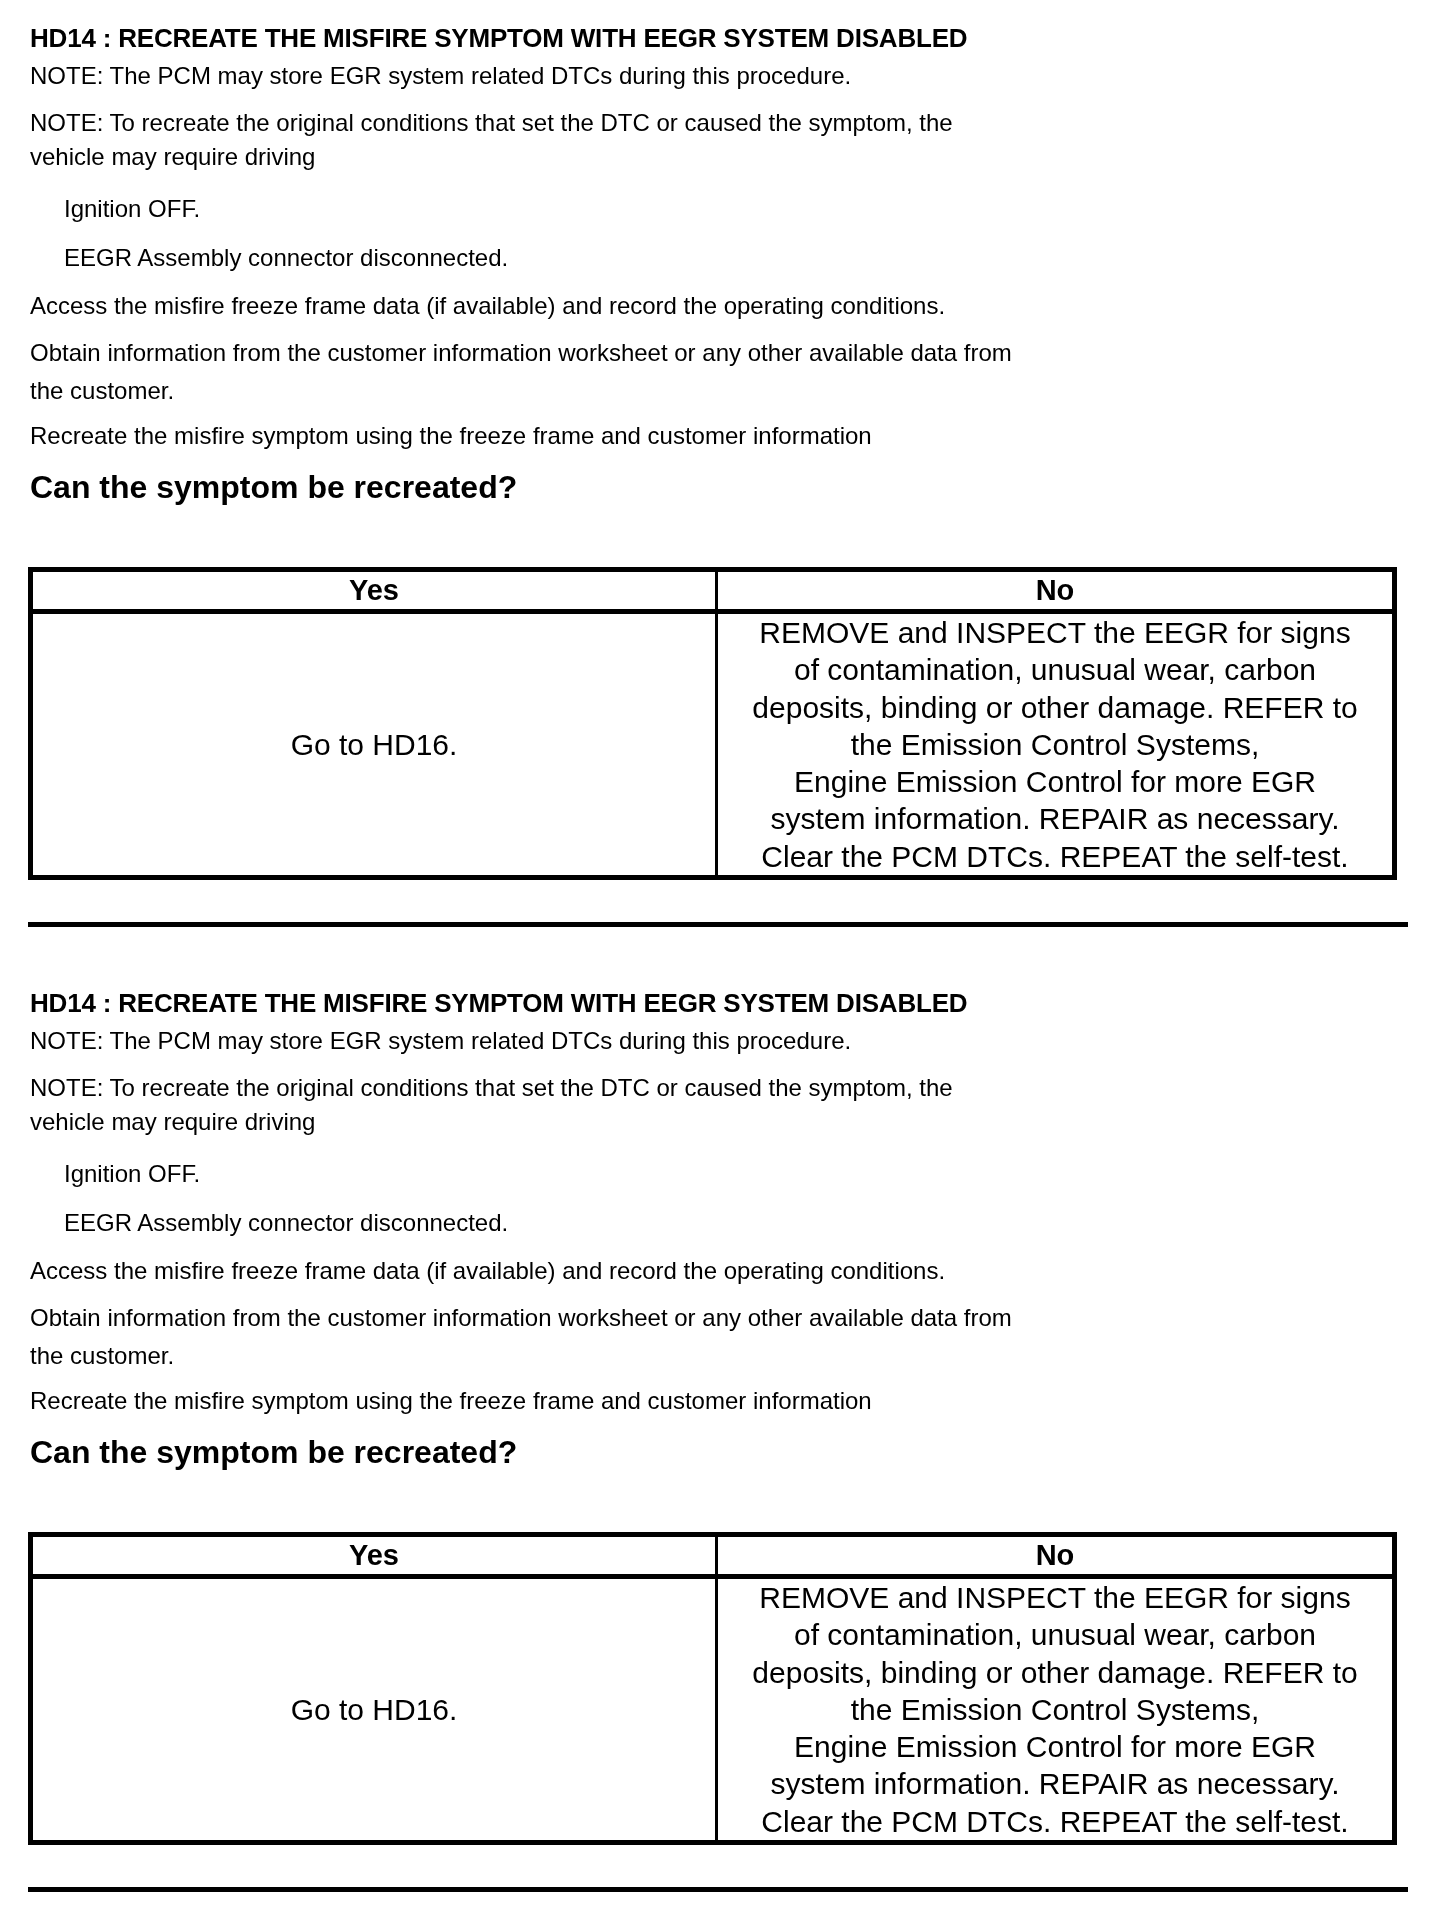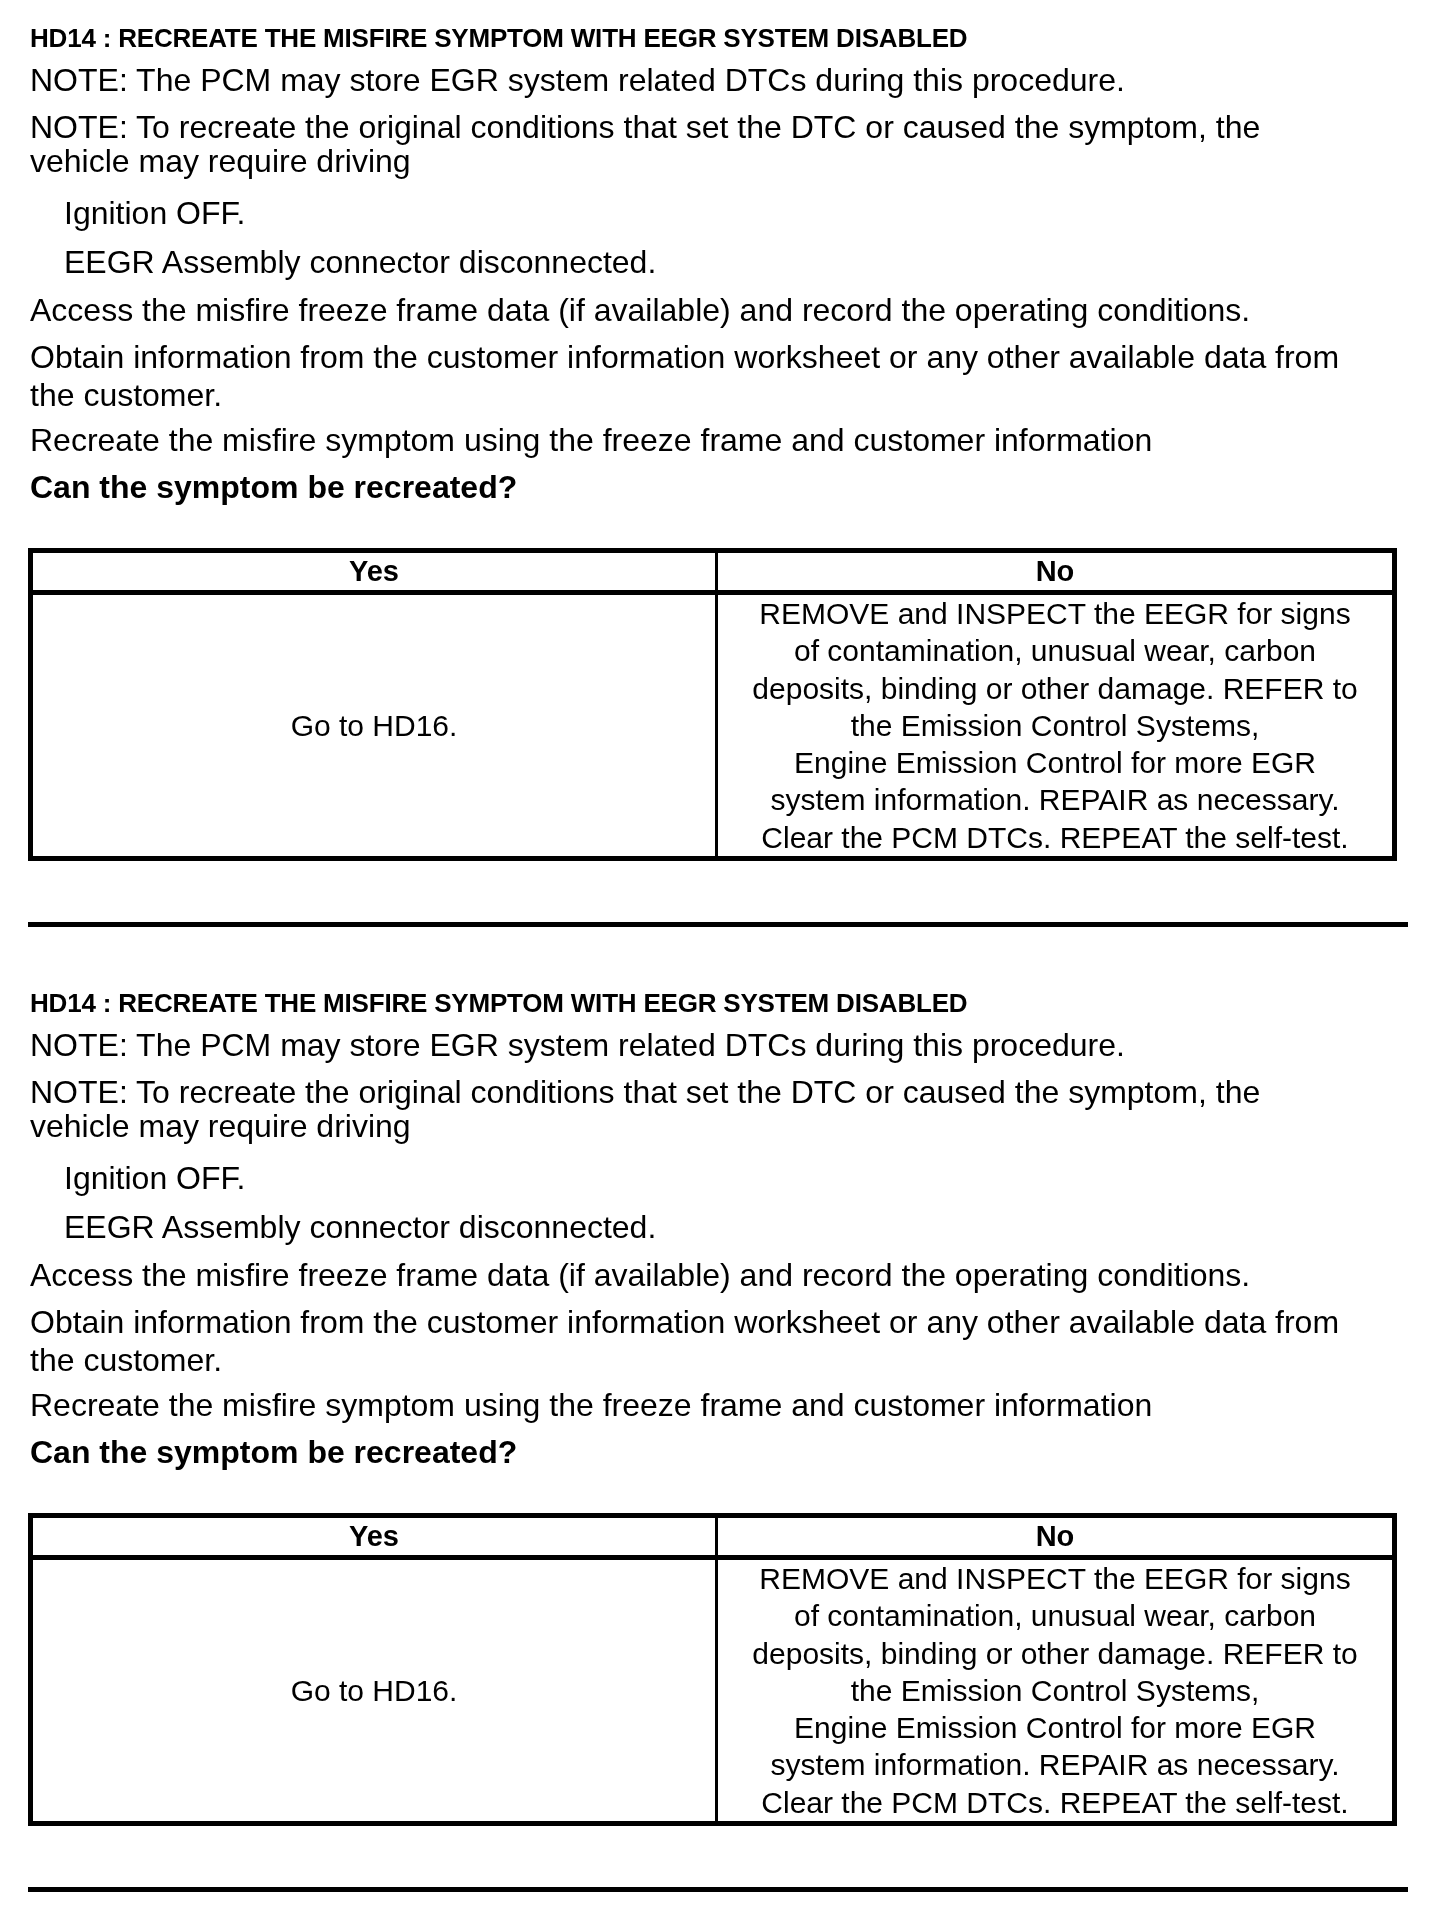--- a/index.html
+++ b/index.html
@@ -1,24 +1,24 @@
 <!DOCTYPE html>
 <html><head>
 <meta charset="utf-8">
 <style>
   html, body { margin: 0; padding: 0; background: #ffffff; }
   body { width: 1456px; height: 1918px; position: relative; overflow: hidden;
          font-family: "Liberation Sans", sans-serif; color: #000000; }
   .section { position: absolute; left: 0; width: 1456px; height: 965px; text-decoration: underline; }
   .line { position: absolute; left: 30px; white-space: nowrap; line-height: 1; }
   .heading { font-weight: bold; font-size: 26px; letter-spacing: -0.2px; }
-  .body { font-size: 32px; }
+  .body { font-size: 24px; }
   .question { font-weight: bold; font-size: 32px; }
   .ind { left: 32px; margin-left: 32px; }
-  table.decision { position: absolute; left: 28px; top: 548px; width: 1369px; height: 313px;
+  table.decision { position: absolute; left: 28px; top: 567px; width: 1369px; height: 313px;
                    border-collapse: collapse; border: 5px solid #000; box-sizing: border-box; }
   table.decision th, table.decision td { padding: 0; text-align: center; vertical-align: middle; }
   table.decision th { font-weight: bold; font-size: 29px; height: 37px; border-bottom: 5px solid #000; line-height: 1; }
   table.decision th.yes-h, table.decision td.yes-c { width: 682px; border-right: 3px solid #000; }
   table.decision td { font-size: 30px; }
   td.no-c { font-size: 29.5px; line-height: 37.2px; }
   td.no-c span { display: block; white-space: nowrap; }
   .rule { position: absolute; left: 28px; top: 922px; width: 1380px; height: 5px; background: #000; }
 </style>
 </head>

